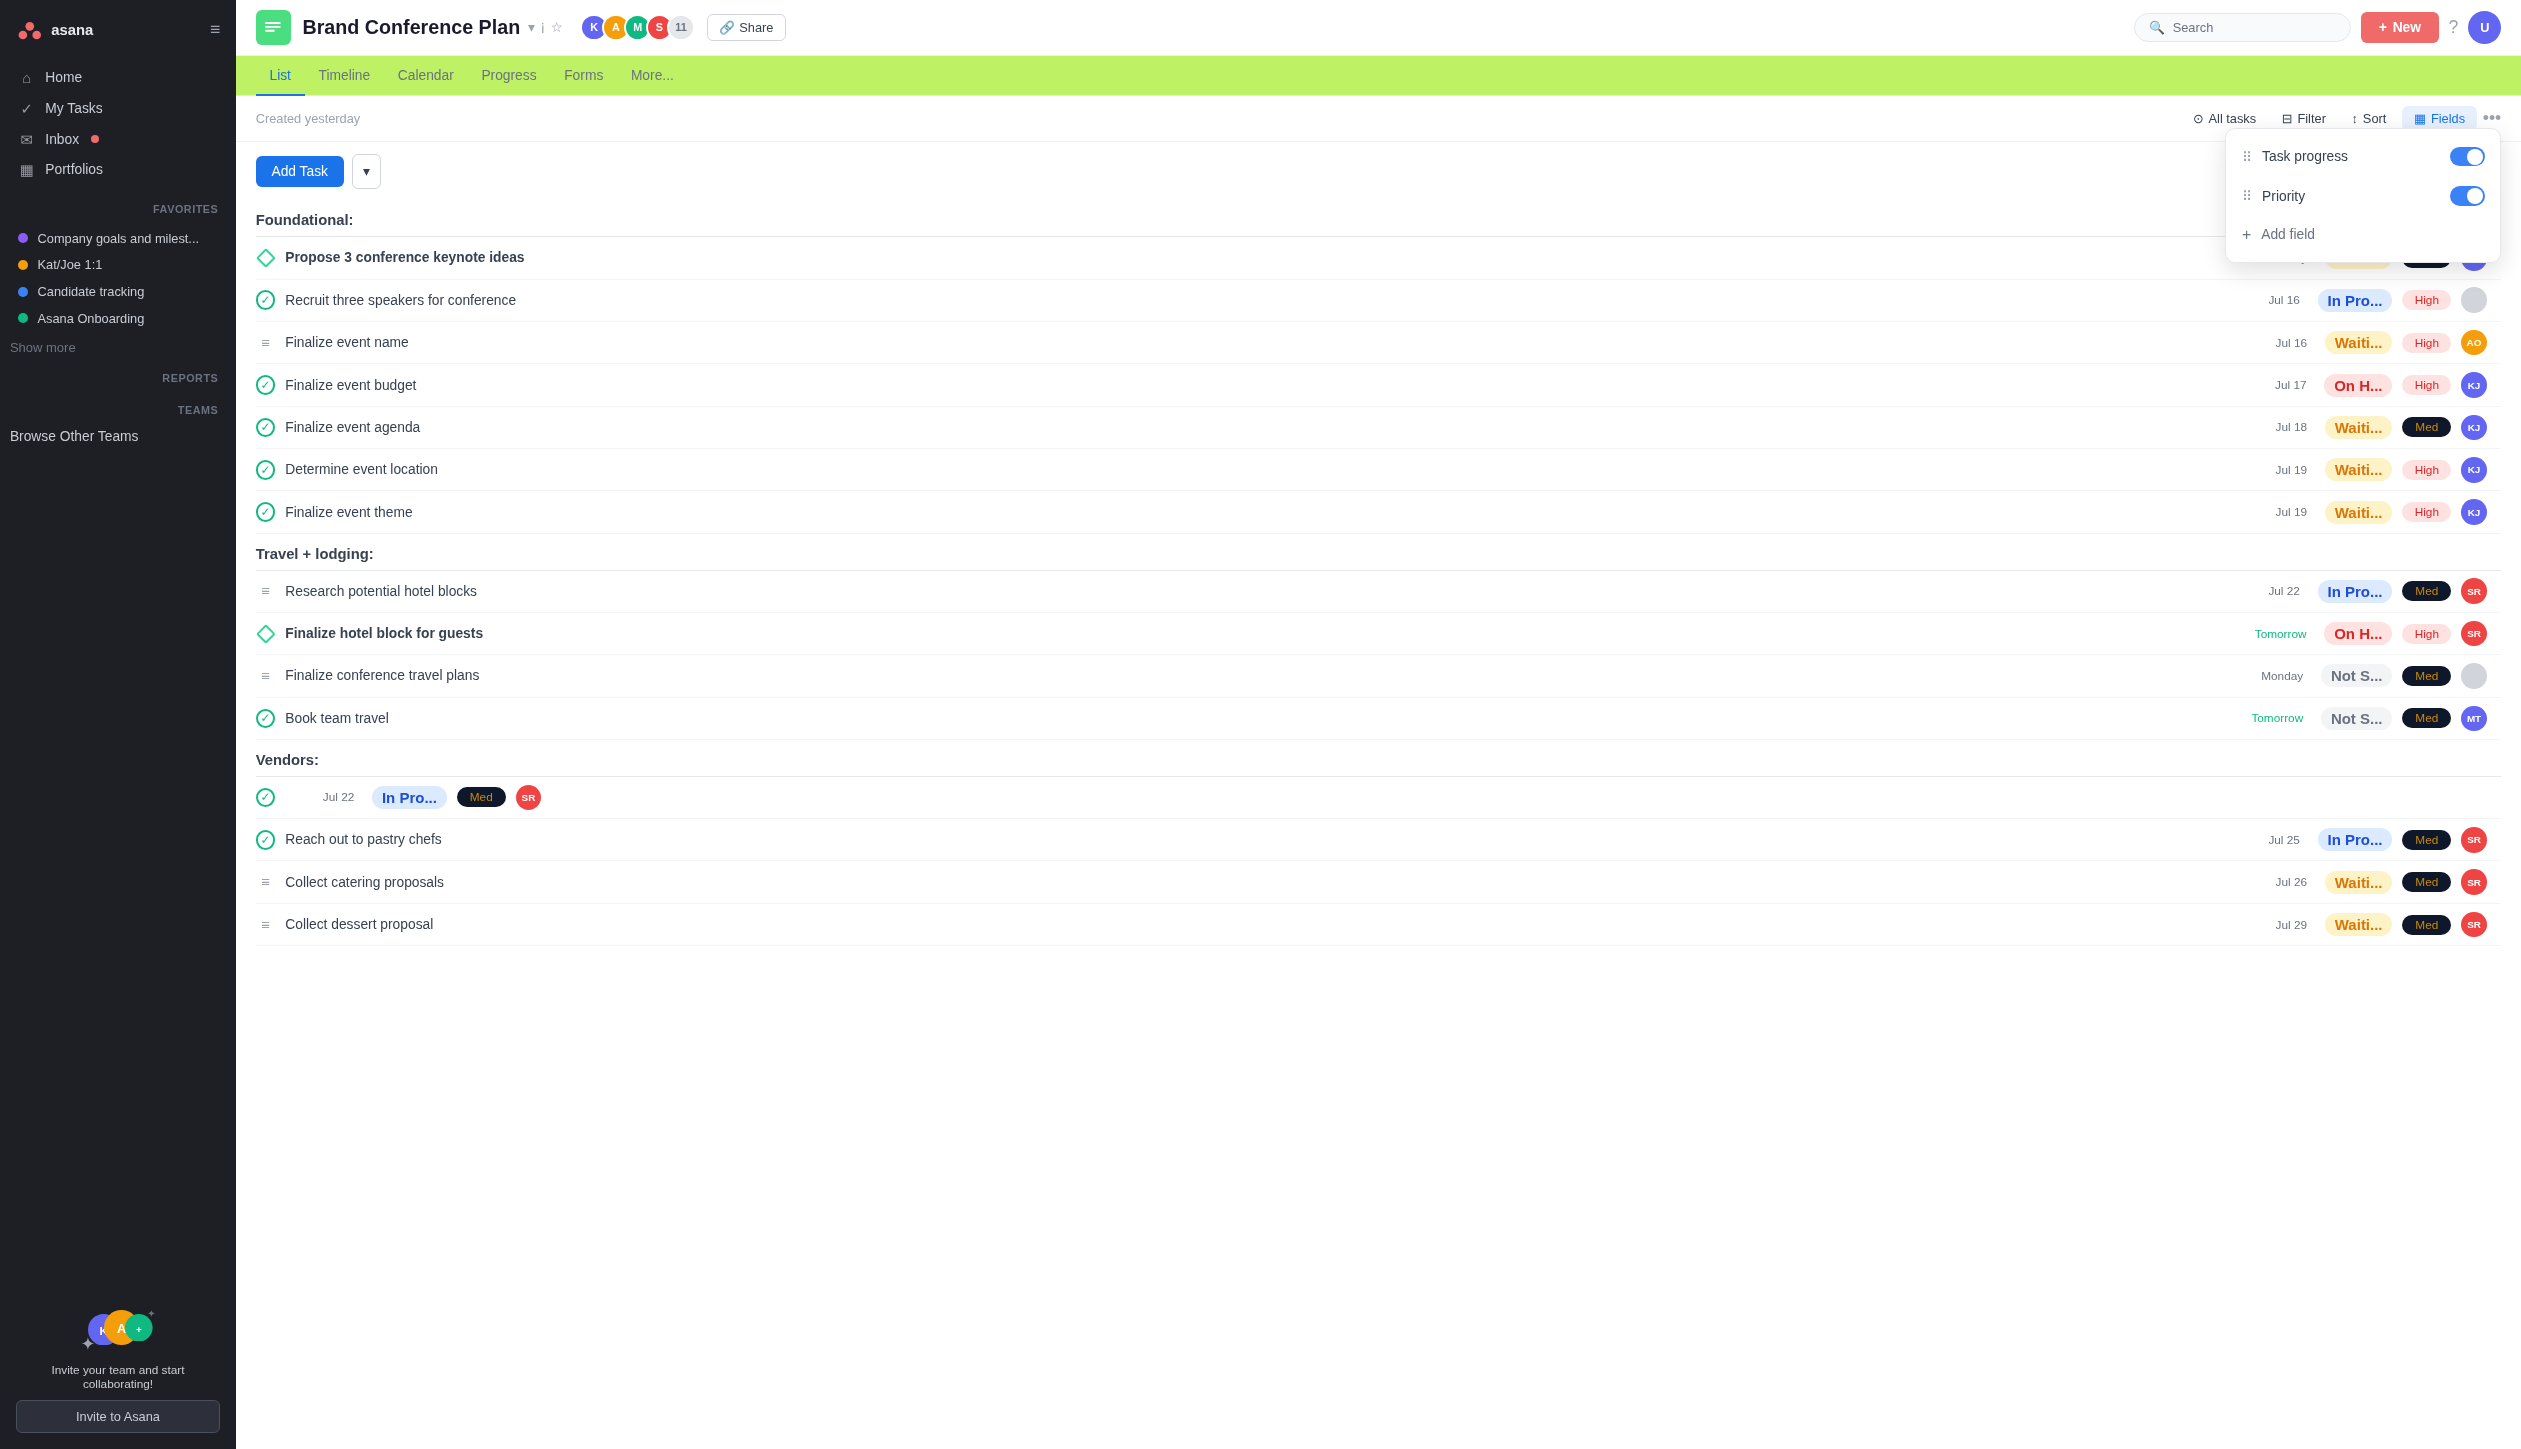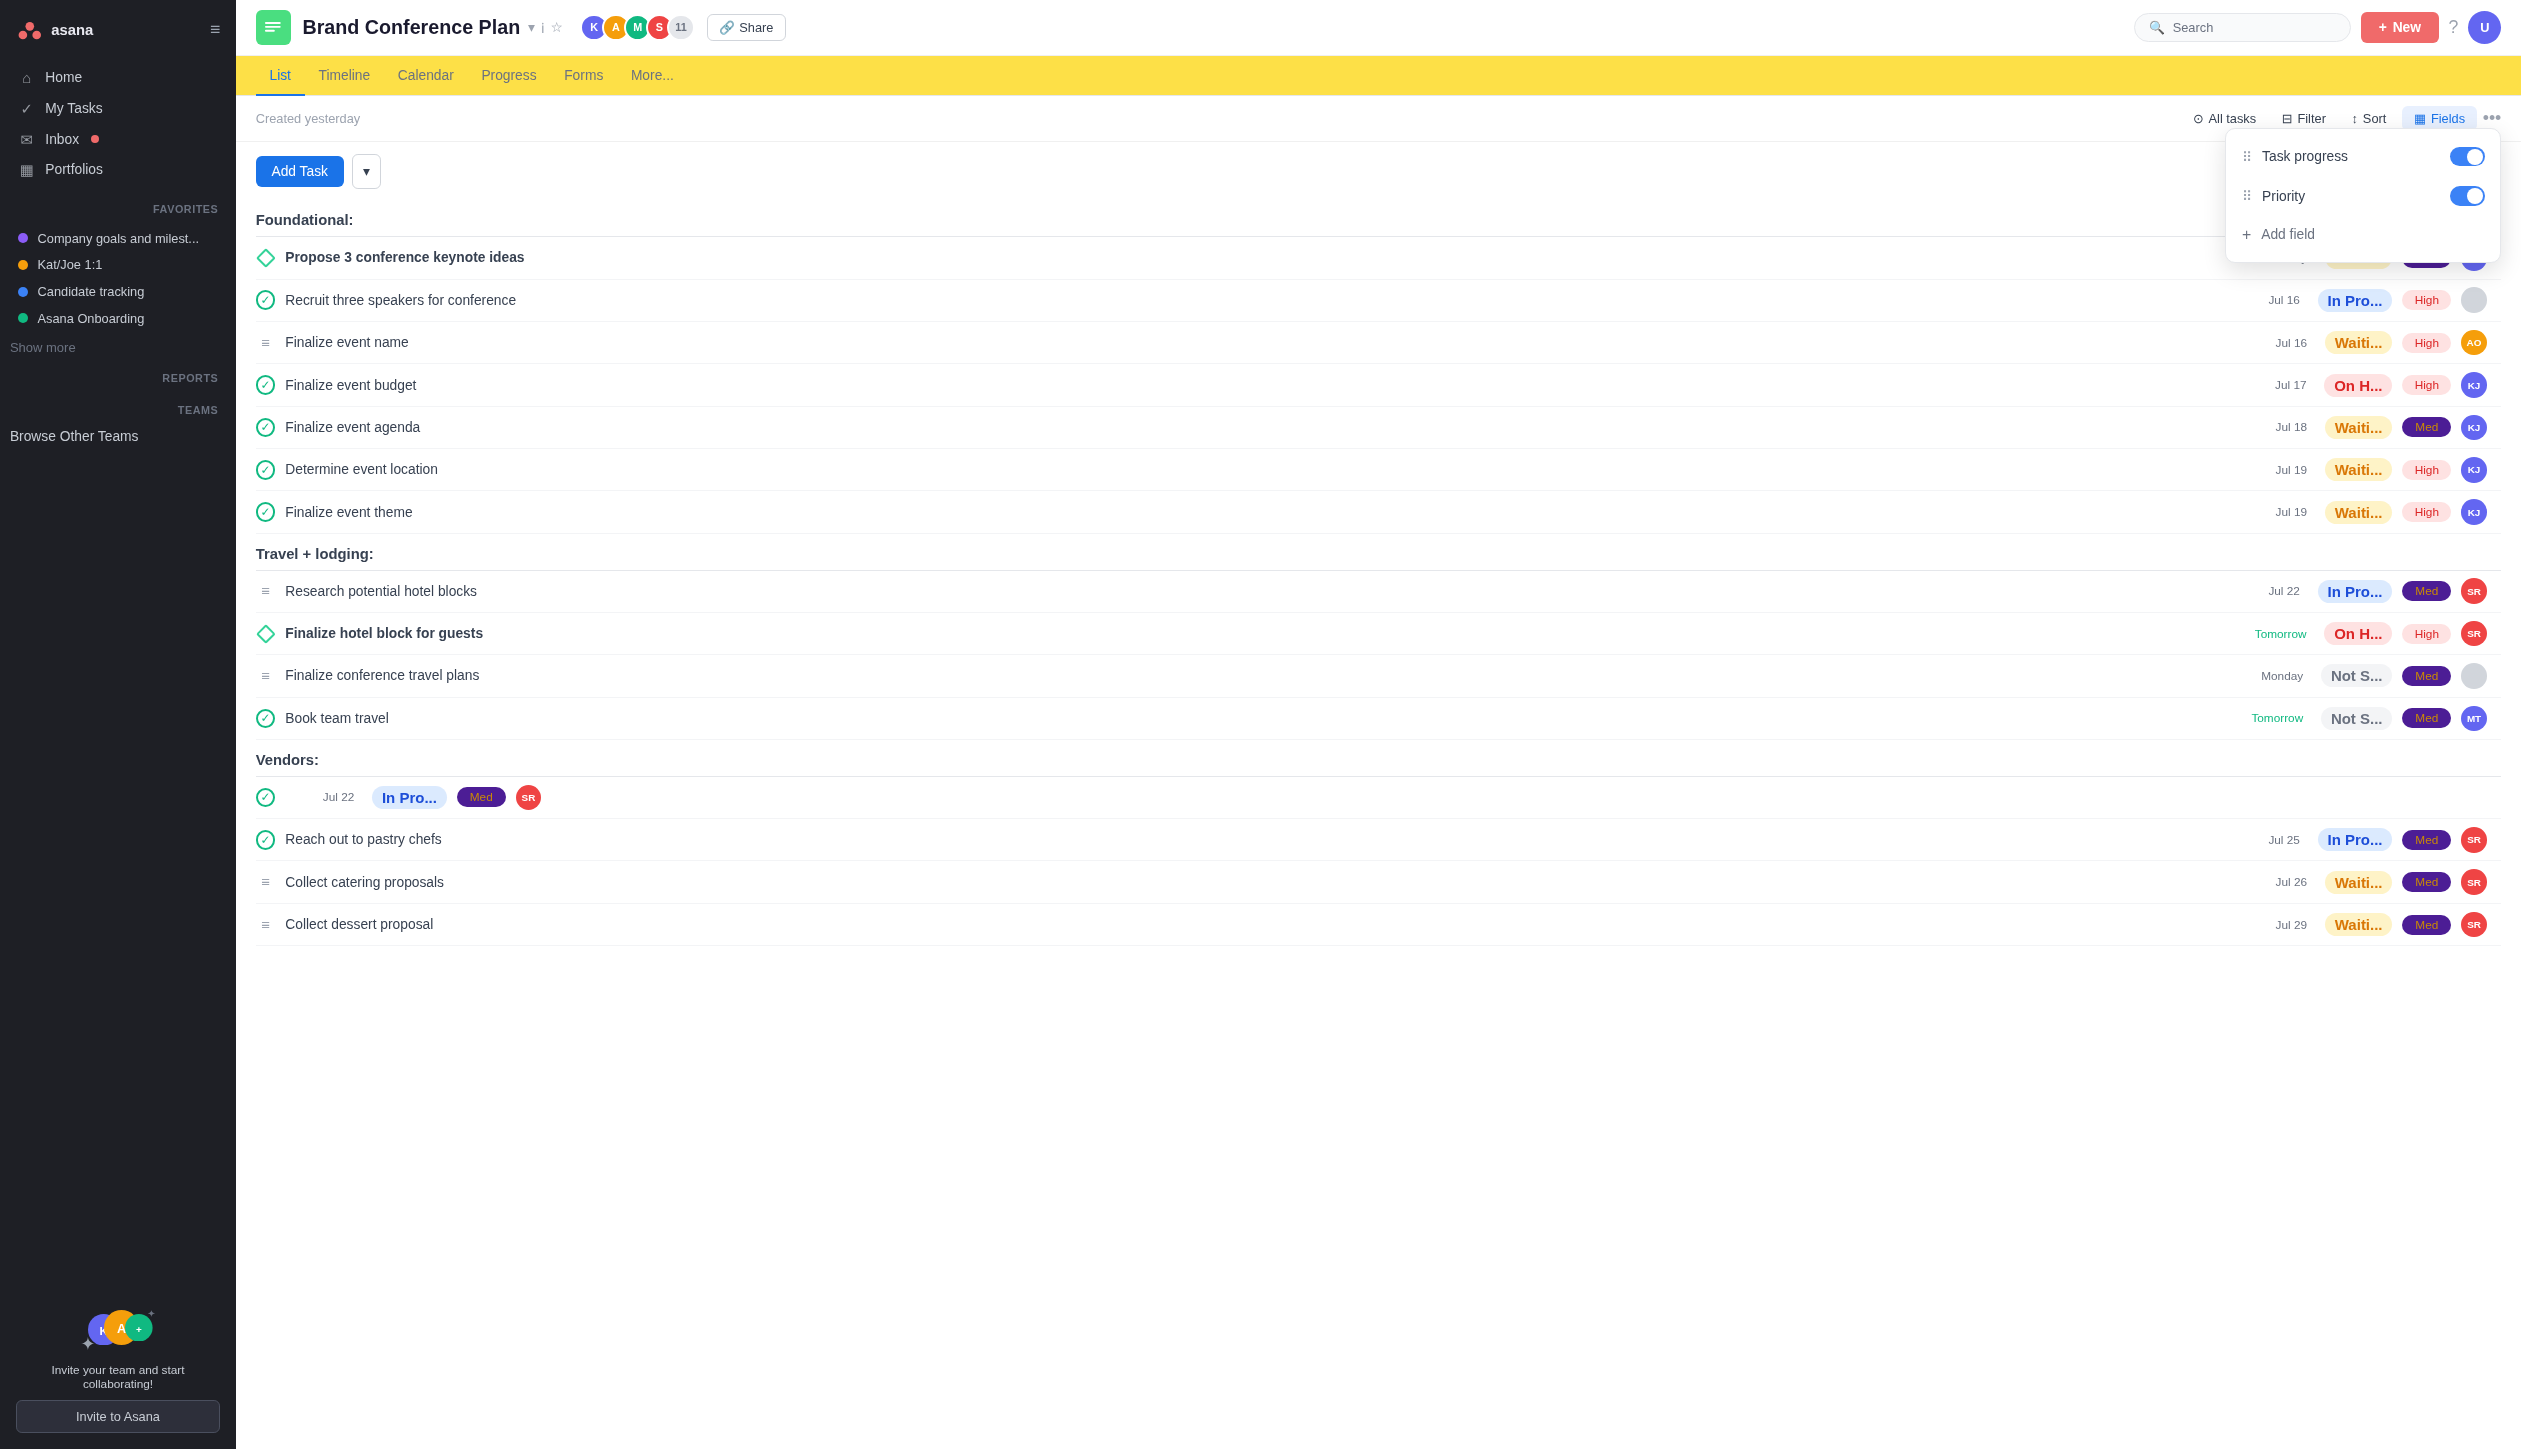--- a/index.html
+++ b/index.html
@@ -43,21 +43,21 @@
     .avatar { width: 27.6px; height: 27.6px; border-radius: 50%; border: 2px solid white; margin-left: -5.9px; object-fit: cover; overflow: hidden; display: flex; align-items: center; justify-content: center; font-size: 10.8px; font-weight: 600; color: white; }
     .avatar-count { background: #e5e7eb; color: #6b7280; font-size: 10.8px; font-weight: 600; width: 27.6px; height: 27.6px; border-radius: 50%; display: flex; align-items: center; justify-content: center; margin-left: -5.9px; border: 2px solid white; }
     .share-btn { border: 1px solid #d1d5db; border-radius: 5.9px; padding: 4.9px 11.8px; font-size: 12.8px; color: #374151; cursor: pointer; display: flex; align-items: center; gap: 3.9px; background: white; }
     .header-right { margin-left: auto; display: flex; align-items: center; gap: 9.9px; }
     .search-box { display: flex; align-items: center; gap: 7.9px; border: 1px solid #e5e7eb; border-radius: 19.7px; padding: 5.9px 13.8px; width: 217px; background: #f9fafb; color: #6b7280; font-size: 12.8px; cursor: pointer; }
     .new-btn { background: #f06a6a; color: white; border: none; border-radius: 5.9px; padding: 7.9px 17.7px; font-size: 13.8px; font-weight: 600; cursor: pointer; display: flex; align-items: center; gap: 5.9px; }
     .help-btn { color: #9ca3af; font-size: 17.7px; cursor: pointer; }
     .user-avatar { width: 33px; height: 33px; border-radius: 50%; background: #6366f1; display: flex; align-items: center; justify-content: center; color: white; font-size: 12.8px; font-weight: 600; cursor: pointer; }
 
     
-    .tabs { display: flex; align-items: center; padding: 0 19.7px; border-bottom: 1px solid #e5e7eb; background: #fde047; }
+    .tabs { display: flex; align-items: center; padding: 0 19.7px; border-bottom: 1px solid #e5e7eb; background: #bef264; }
     .tab { padding: 11.8px 13.8px; font-size: 13.8px; color: #6b7280; cursor: pointer; border-bottom: 2px solid transparent; margin-bottom: -1px; }
     .tab.active { color: #1a73e8; border-bottom-color: #1a73e8; font-weight: 500; }
 
     
     .toolbar { display: flex; align-items: center; padding: 9.9px 19.7px; border-bottom: 1px solid #f0f0f0; background: white; }
     .created-text { font-size: 12.8px; color: #9ca3af; }
     .toolbar-right { margin-left: auto; display: flex; align-items: center; gap: 5.9px; }
     .toolbar-btn { display: flex; align-items: center; gap: 4.9px; padding: 4.9px 9.9px; border-radius: 5.9px; font-size: 12.8px; color: #374151; cursor: pointer; background: transparent; border: none; }
     .fields-btn { background: #e8f0fe; color: #1a73e8; border-radius: 5.9px; padding: 4.9px 11.8px; font-size: 12.8px; font-weight: 500; cursor: pointer; display: flex; align-items: center; gap: 4.9px; }
 
@@ -77,21 +77,21 @@
     .task-name.bold { font-weight: 600; }
     .task-date { font-size: 11.8px; color: #6b7280; min-width: 69px; text-align: right; margin-right: 7.9px; }
     .task-date.tomorrow { color: #10b981; }
     .status-badge { border-radius: 11.8px; padding: 3px 9.9px; font-size: 15px; font-weight: 700; min-width: 67px; text-align: center; }
     .status-waiting { background: #fef3c7; color: #d97706; }
     .status-inprog { background: #dbeafe; color: #1d4ed8; }
     .status-onhold { background: #fee2e2; color: #dc2626; }
     .status-notstarted { background: #f3f4f6; color: #6b7280; }
     .priority-badge { border-radius: 11.8px; padding: 3px 9.9px; font-size: 11.8px; font-weight: 500; min-width: 49px; text-align: center; }
     .priority-high { background: #fee2e2; color: #dc2626; }
-    .priority-med { background: #4c1d95; color: #ca8a04; }
+    .priority-med { background: #0f172a; color: #ca8a04; }
     .task-avatar { width: 25.6px; height: 25.6px; border-radius: 50%; display: flex; align-items: center; justify-content: center; font-size: 9.9px; font-weight: 600; color: white; flex-shrink: 0; }
     .task-chevron { color: #9ca3af; font-size: 13.8px; cursor: pointer; opacity: 0; }
 
     
     .fields-dropdown { position: absolute; top: 128px; right: 19.7px; background: white; border: 1px solid #e5e7eb; border-radius: 9.9px; box-shadow: 0 7.9px 23.6px rgba(0,0,0,0.12); width: 276px; z-index: 100; padding: 7.9px 0; }
     .fields-dropdown-item { display: flex; align-items: center; gap: 9.9px; padding: 9.9px 15.8px; cursor: pointer; }
     .drag-handle { color: #9ca3af; font-size: 13.8px; }
     .field-name { flex: 1; font-size: 13.8px; color: #374151; }
     .toggle { width: 35px; height: 19.7px; border-radius: 9.9px; background: #3b82f6; position: relative; cursor: pointer; }
     .toggle-knob { width: 15.8px; height: 15.8px; border-radius: 50%; background: white; position: absolute; top: 2px; right: 2px; }

